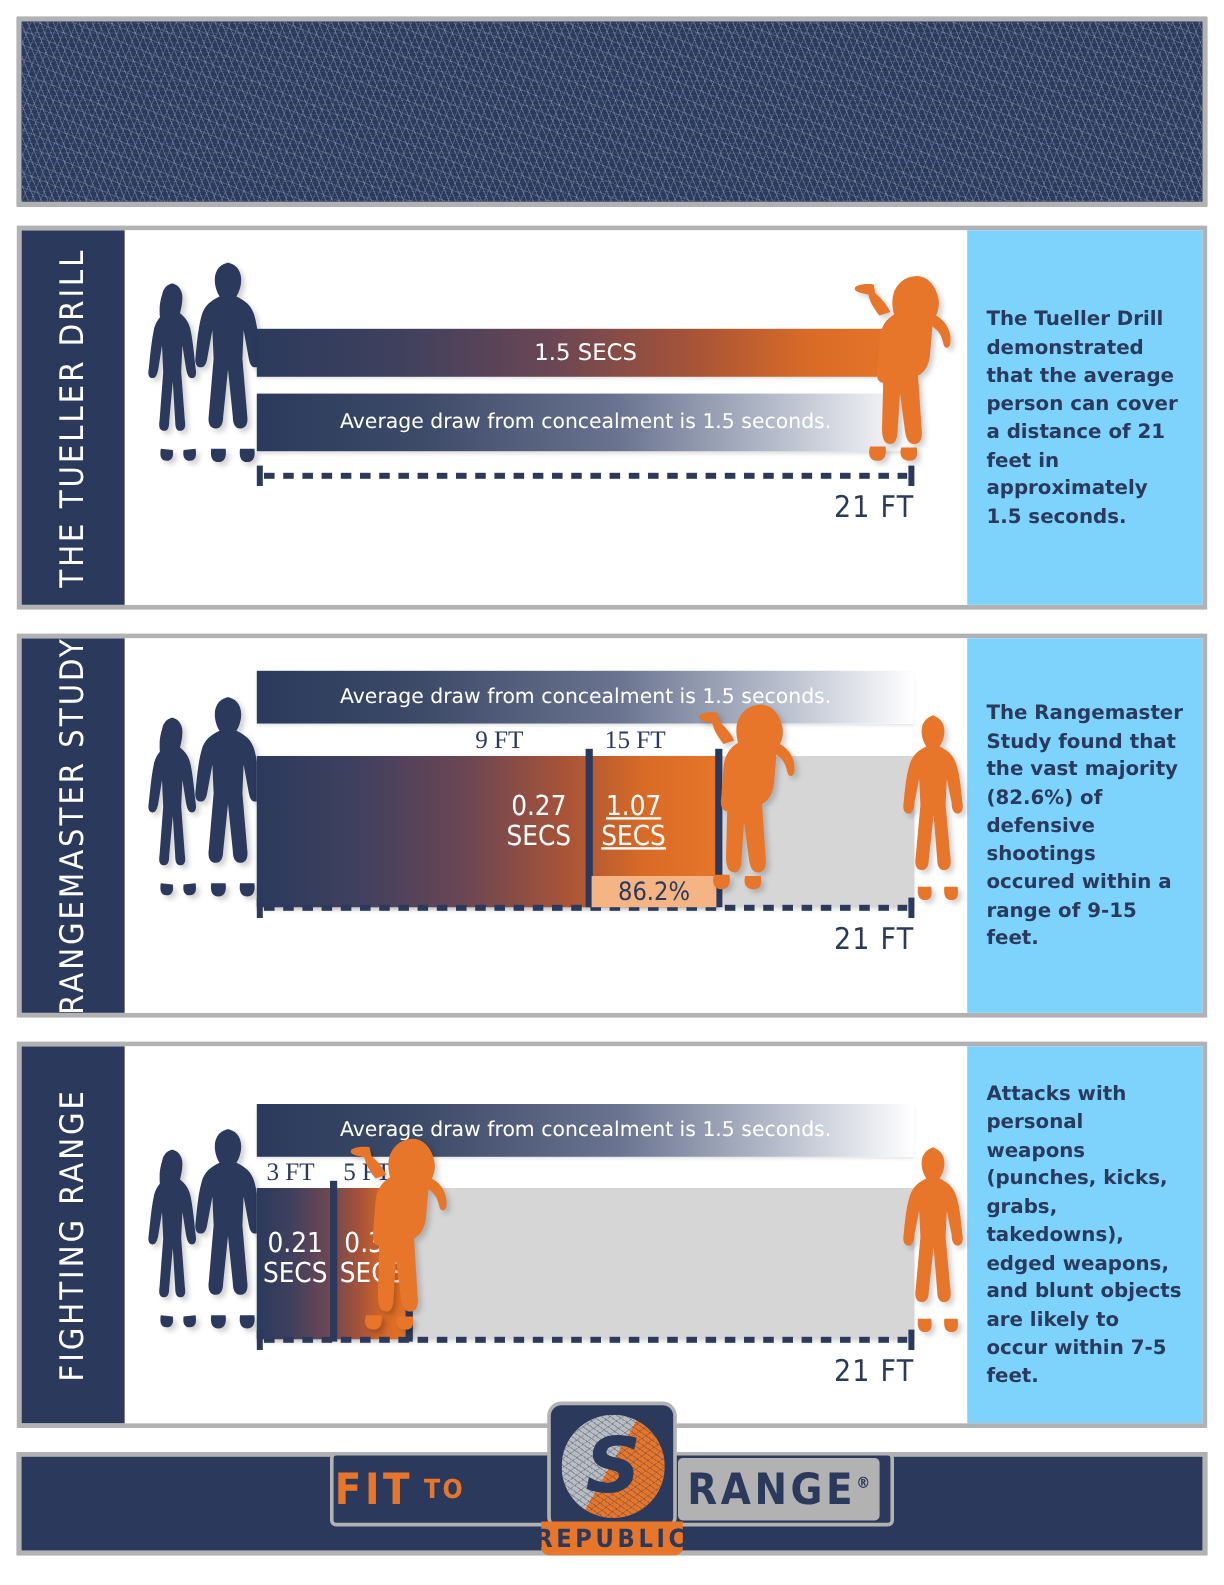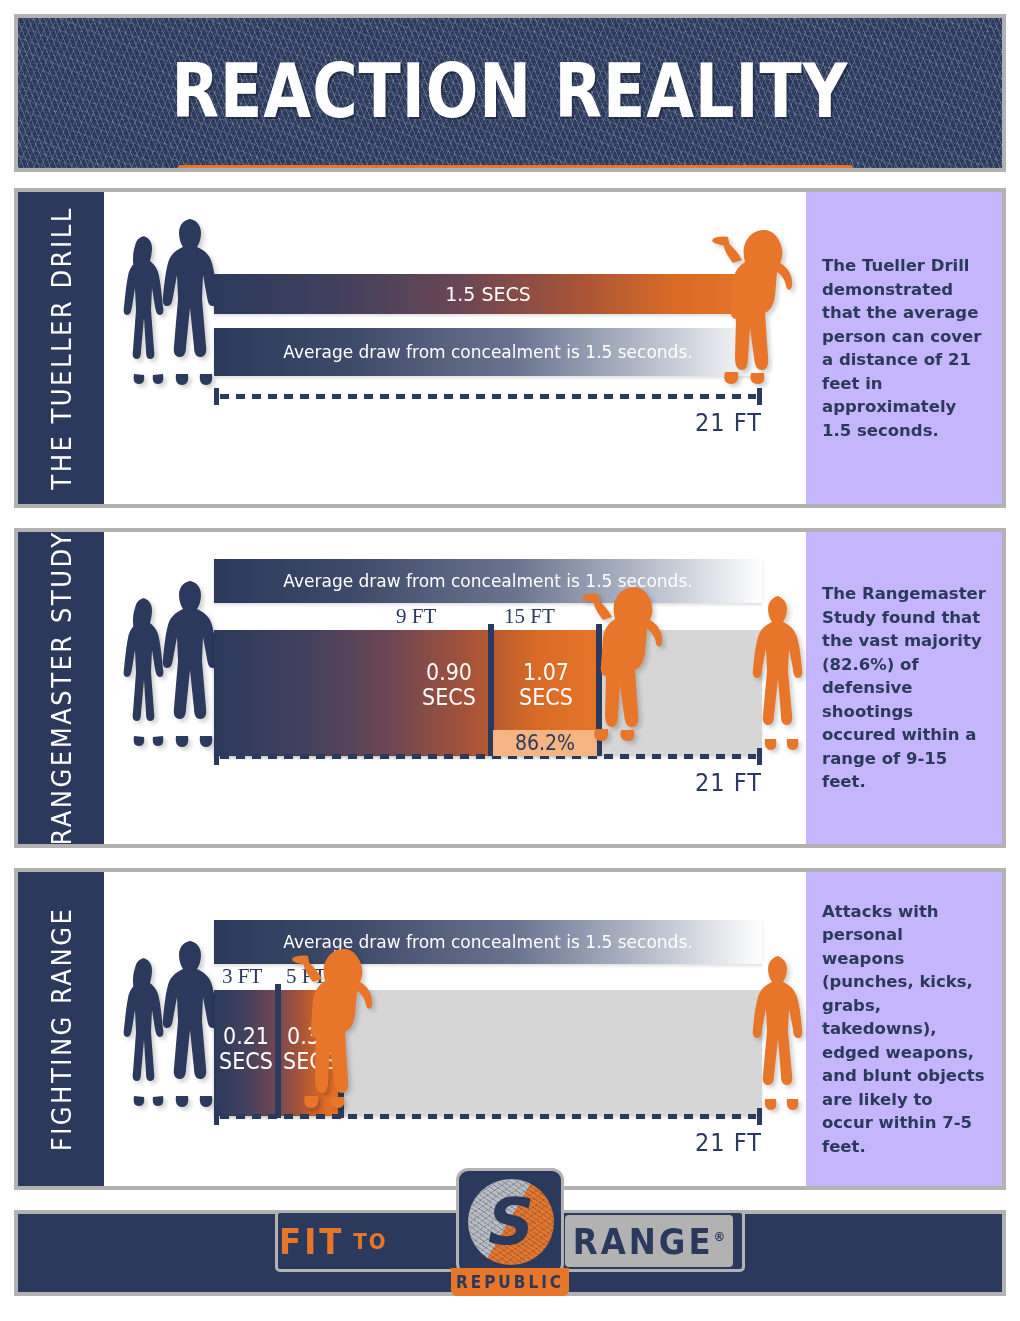--- a/index.html
+++ b/index.html
@@ -100,21 +100,21 @@
     position: absolute;
     left: 86px; top: 0; bottom: 0;
     right: 196px;
     background: #ffffff;
   }
 
   .panel-note {
     position: absolute;
     right: 0; top: 0; bottom: 0;
     width: 196px;
-    background: #c4b5fd;
+    background: #7dd3fc;
     display: flex;
     align-items: center;
   }
   .panel-note p {
     padding: 0 14px 0 16px;
     font-family: "DejaVu Sans", sans-serif;
     font-size: 16.5px;
     line-height: 23.5px;
     font-weight: 700;
     color: #2b3a5c;
@@ -302,37 +302,33 @@
   .logo-republic {
     position: absolute;
     left: 50%; top: 100px;
     transform: translateX(-50%);
     width: 118px; height: 28px;
     background: #e8762a;
     border-radius: 0 0 6px 6px;
     display: flex; align-items: center; justify-content: center;
     z-index: 4;
     font-family: "DejaVu Sans Condensed", "Liberation Sans Narrow", "Liberation Sans", sans-serif;
-    font-size: 17px;
+    font-size: 21px;
     font-weight: 700;
     letter-spacing: 3px;
     color: #2b3a5c;
   }
 </style>
 </head>
 <body>
 
 <div id="page">
 
   <div class="header">
     <div class="header-texture"></div>
-    <div class="header-inner">
-      <div class="title-underline"></div>
-      <div class="title">REACTION REALITY</div>
-    </div>
   </div>
 
   <div class="panel" id="panel-0">
 
     <div class="panel-label">
       <span>THE TUELLER DRILL</span>
     </div>
 
     <div class="panel-stage">
 
@@ -422,24 +418,24 @@
       <div class="bar grad-gray" style="left:110px; top:98px; width:548px; height:126px; z-index:1;"></div>
       <div class="bar grad-orange" style="left:110px; top:98px; width:386px; height:126px; z-index:2;"></div>
 
       <div class="ft-tag" style="left:292px; top:72px;">9 FT</div>
       <div class="ft-tag" style="left:400px; top:72px;">15 FT</div>
 
       <div class="divider" style="left:384px; top:92px; height:132px;"></div>
       <div class="divider" style="left:492px; top:92px; height:132px;"></div>
 
       <div class="seg-val" style="left:310px; top:128px; width:70px;">
-        <div>0.90</div>
+        <div>0.27</div>
         <div>SECS</div>
       </div>
-      <div class="seg-val" style="left:398px; top:128px; width:88px;">
+      <div class="seg-val" style="left:380px; top:128px; width:88px;text-decoration:underline;">
         <div>1.07</div>
         <div>SECS</div>
       </div>
 
       <div class="pct-strip" style="left:389px; top:198px; width:104px; height:26px;">86.2%</div>
 
       <div class="measure" style="left:110px; top:216px; width:548px; height:52px;">
         <div class="cap l"></div>
         <div class="line"></div>
         <div class="cap r"></div>

